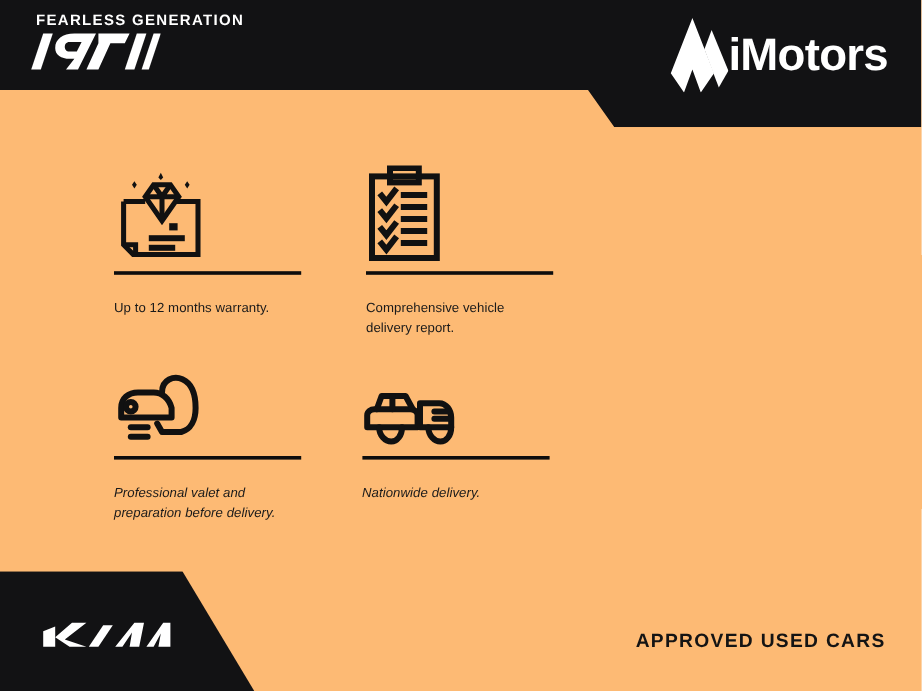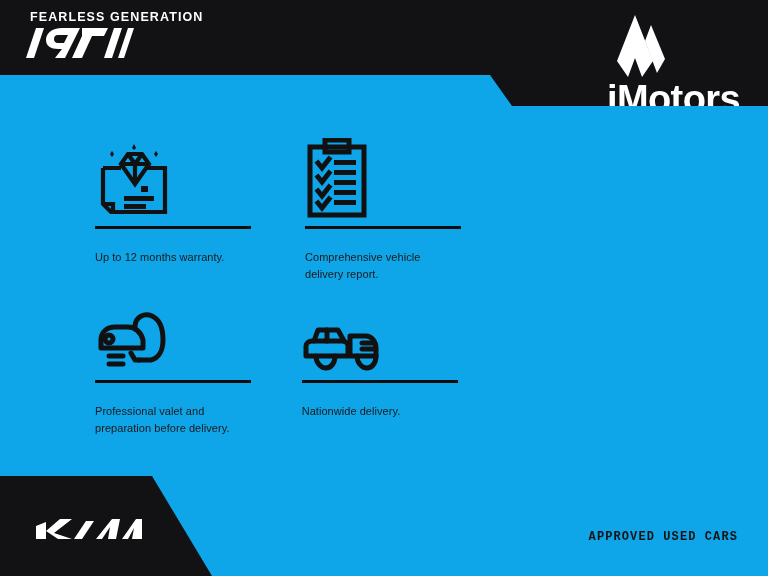--- a/index.html
+++ b/index.html
@@ -10,21 +10,21 @@
     width: 768px;
     height: 576px;
     background: #ffffff;
     font-family: "Liberation Sans", sans-serif;
     overflow: hidden;
   }
   .page {
     position: relative;
     width: 768px;
     height: 576px;
-    background: #0ea5e9;
+    background: #fdba74;
     overflow: hidden;
   }
 
   
   .header {
     position: absolute;
     left: 0;
     top: 0;
     width: 768px;
     height: 106px;
@@ -50,23 +50,22 @@
     margin-top: 2px;
     display: block;
     height: 34px;
     width: 110px;
   }
   .imotors-lockup {
     position: absolute;
     right: 28px;
     top: 15px;
     display: flex;
-    align-items: flex-start;
+    align-items: center;
     gap: 0;
-    flex-direction: column;
   }
   .imotors-mark {
     display: block;
   }
   .imotors-word {
     color: #ffffff;
     font-size: 38px;
     font-weight: bold;
     letter-spacing: -0.6px;
     line-height: 44px;
@@ -77,20 +76,21 @@
     position: absolute;
     left: 95px;
     top: 130px;
     width: 620px;
   }
   .feature-row {
     display: flex;
   }
   .feature-row.row-2 {
     margin-top: 22px;
+    font-style: italic;
   }
   .feature {
     width: 210px;
     box-sizing: border-box;
     padding-right: 45px;
   }
   .feature-icon {
     height: 88px;
     display: flex;
     align-items: flex-end;
@@ -133,26 +133,25 @@
     position: absolute;
     left: 34px;
     bottom: 32px;
     width: 110px;
     height: 26px;
   }
   .footer-tag {
     position: absolute;
     right: 30px;
     bottom: 32px;
-    font-size: 12px;
+    font-size: 16px;
     font-weight: bold;
     letter-spacing: 1.1px;
     color: #141414;
     white-space: nowrap;
-    font-family: Liberation Mono, monospace;
   }
 </style>
 </head>
 <body>
 
 <div class="page">
 
   <div class="header">
 
     <div class="brand-1971">

